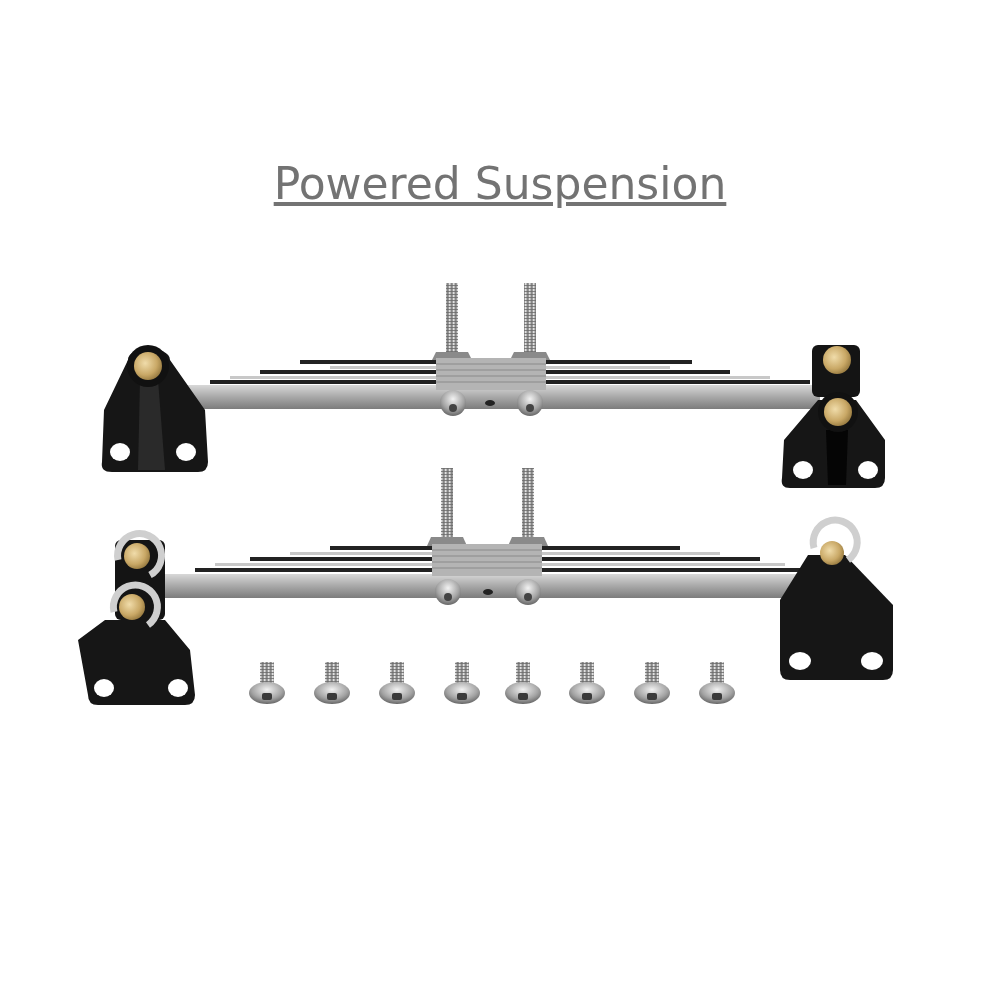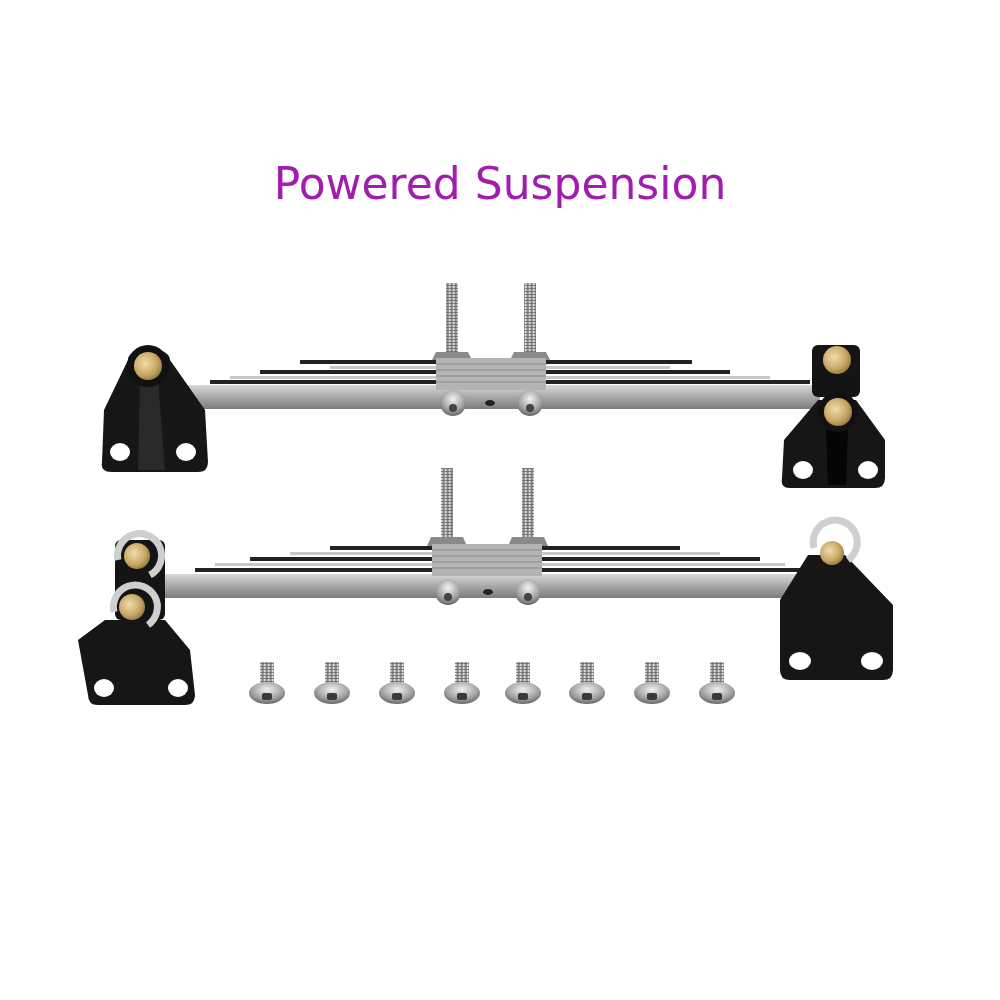--- a/index.html
+++ b/index.html
@@ -1,20 +1,21 @@
 <!DOCTYPE html>
 <html><head>
 <meta charset="utf-8">
 <style>
   html, body { margin: 0; padding: 0; background: #ffffff; }
   body { width: 1000px; height: 1000px; position: relative; overflow: hidden; font-family: "DejaVu Sans", "Liberation Sans", sans-serif; }
   .title {
     position: absolute; top: 158px; left: 0; width: 1000px; text-align: center;
-    font-size: 44px; color: #a21caf; letter-spacing: 0px; font-weight: normal;
+    font-size: 44px; color: #737373; letter-spacing: 0px; font-weight: normal;
     font-family: "DejaVu Sans", sans-serif;
+    text-decoration: underline;
   }
   svg.scene { position: absolute; left: 0; top: 0; }
 </style>
 </head>
 <body>
 
 <div class="title">Powered Suspension</div>
 
 <svg class="scene" width="1000" height="1000" viewBox="0 0 1000 1000">
   <defs>

